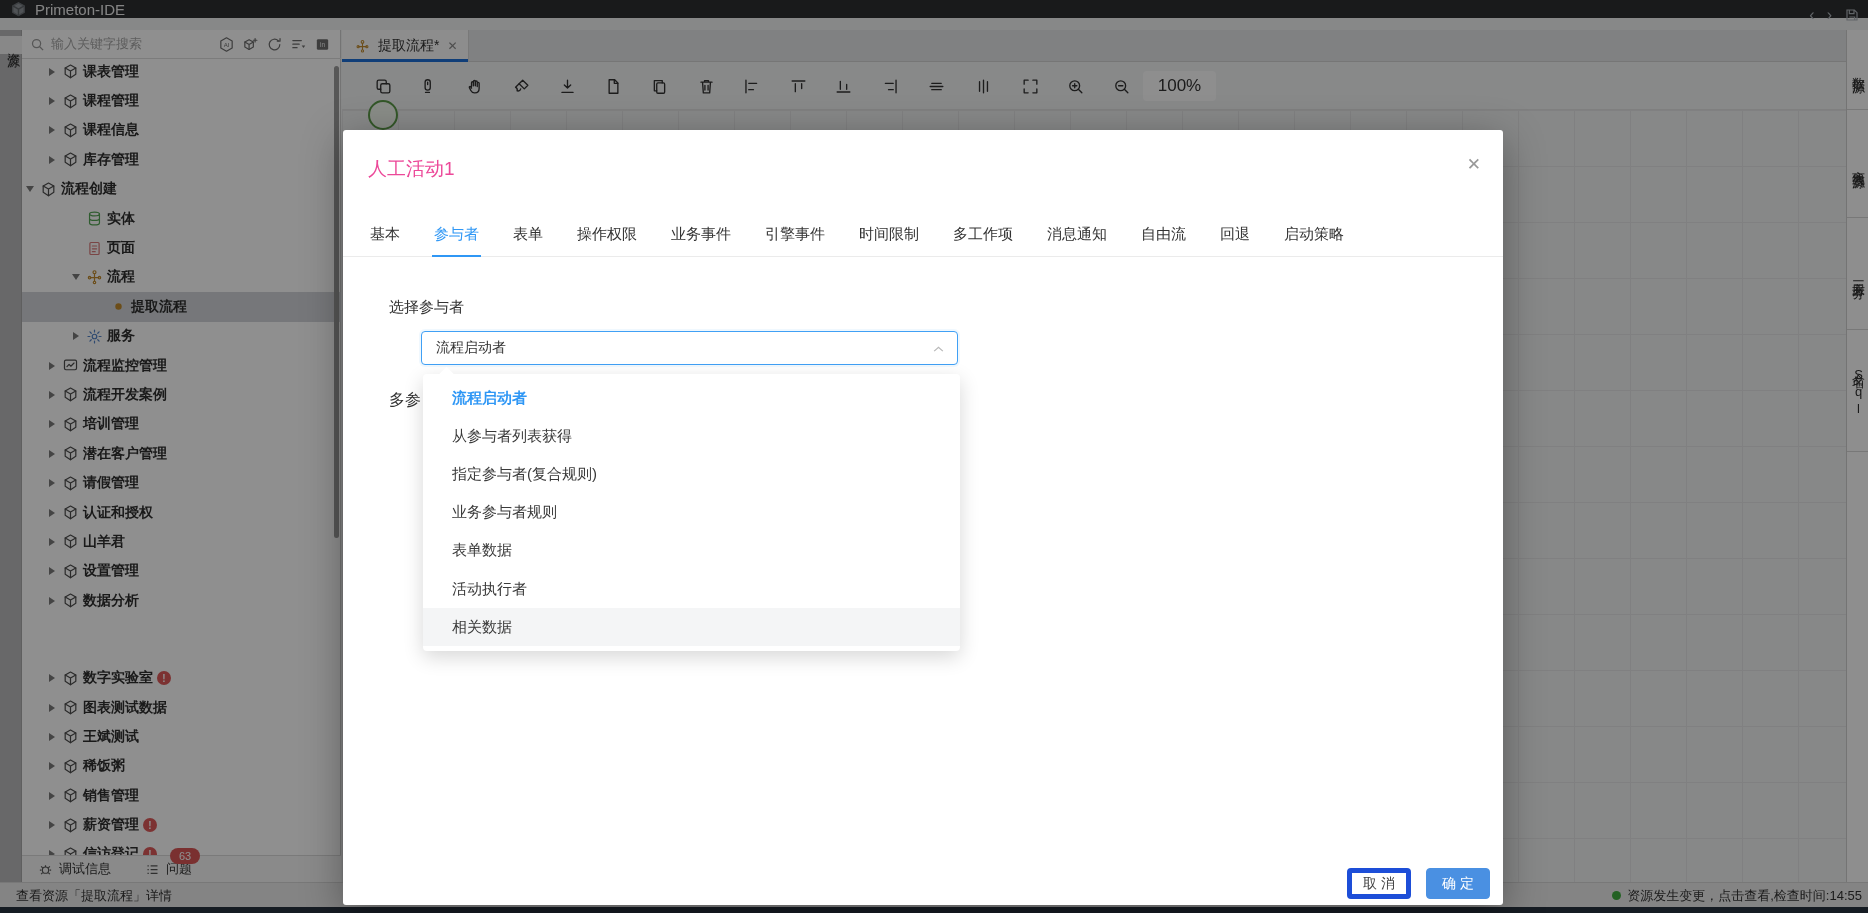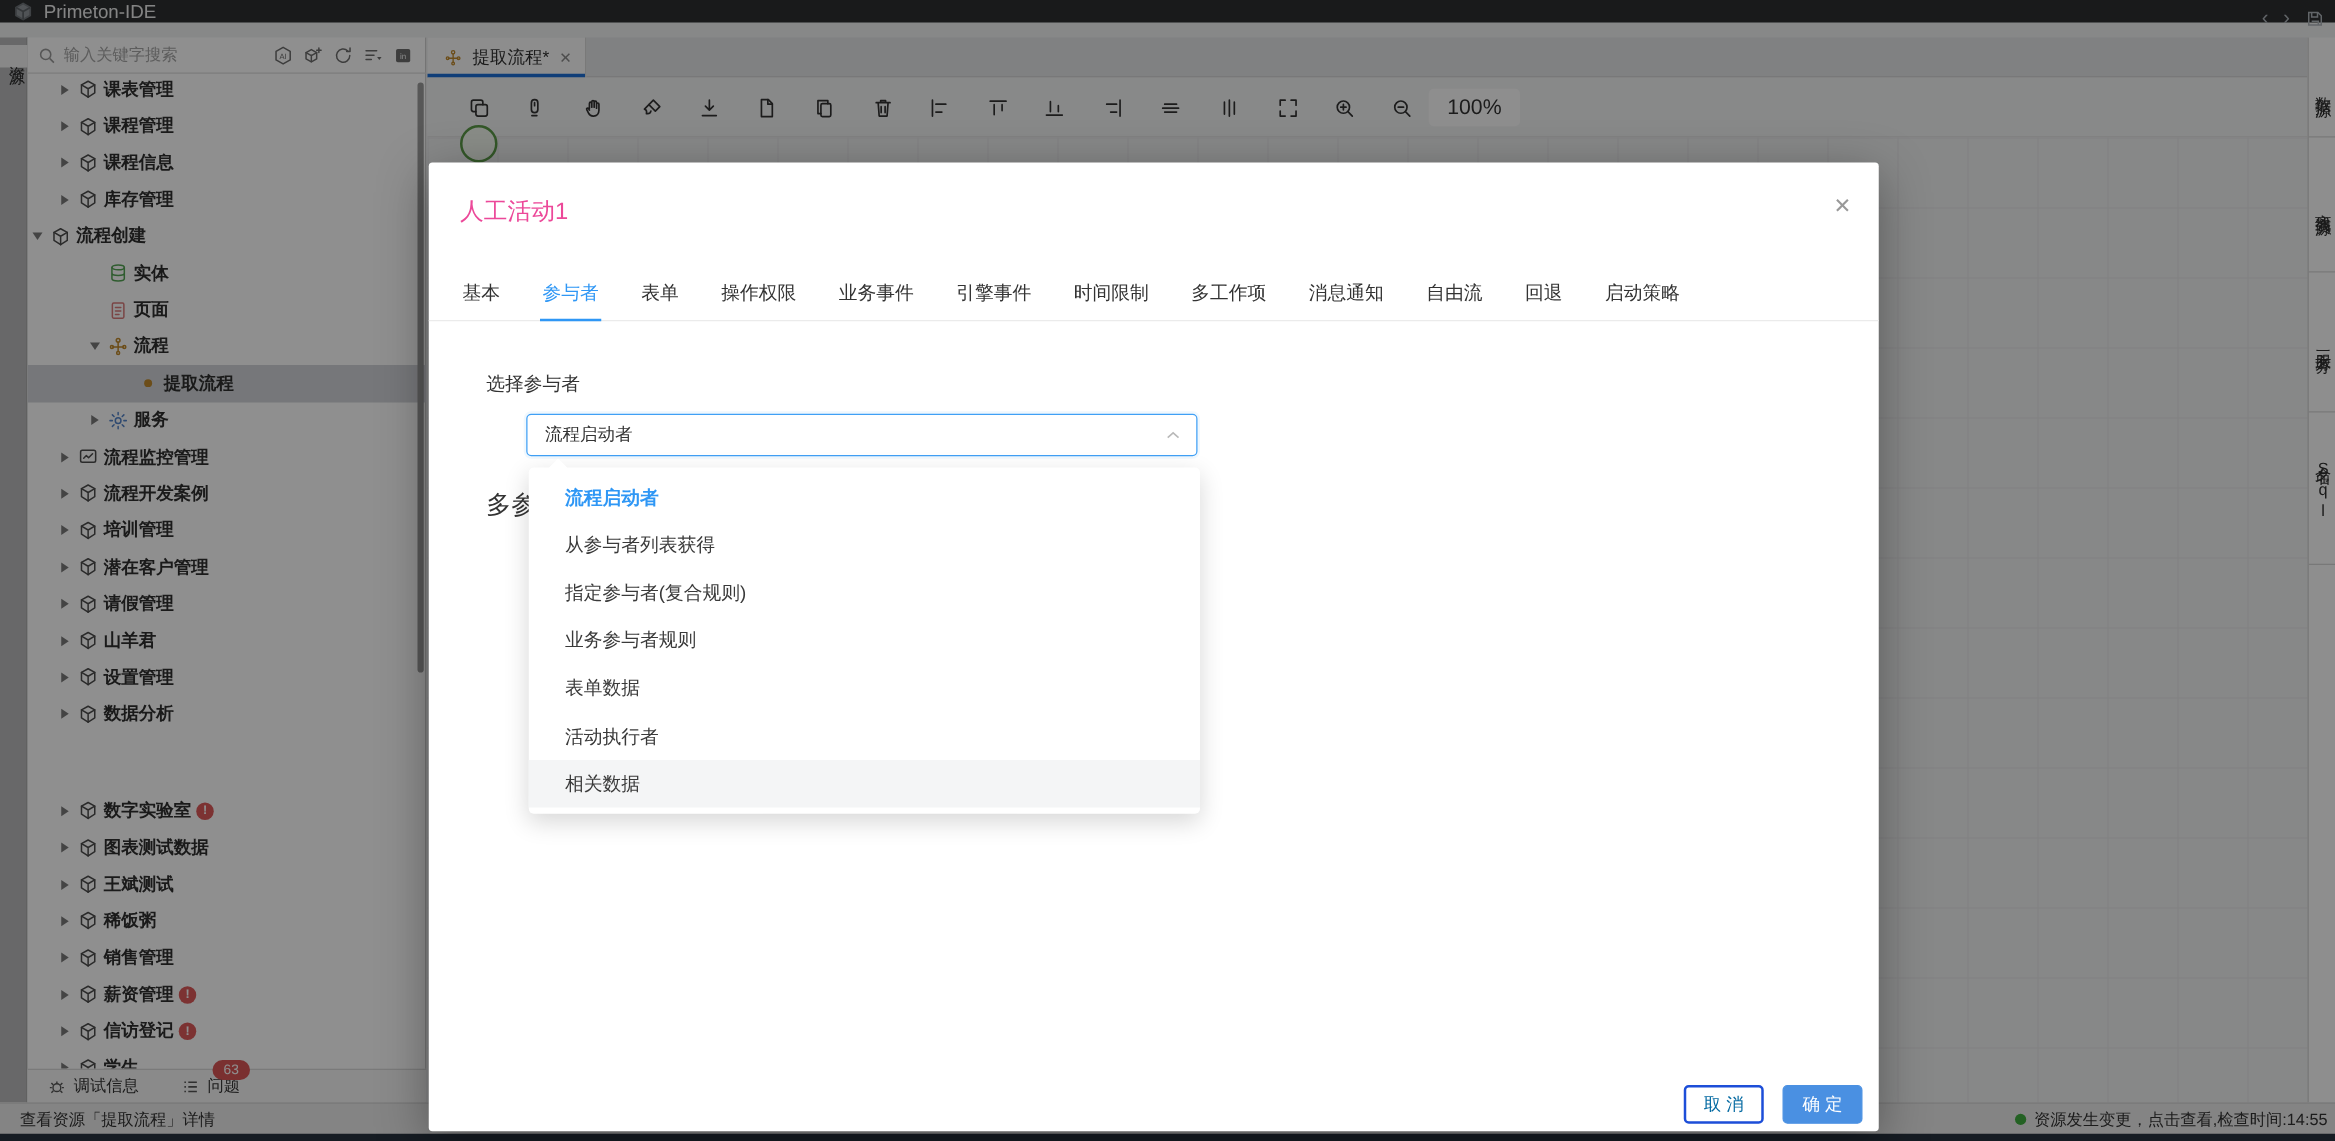--- a/index.html
+++ b/index.html
@@ -92,29 +92,29 @@
          box-shadow:0 10px 40px rgba(0,0,0,.35);z-index:100;}
   .modal-title{position:absolute;left:25px;top:26px;font-size:19px;color:#ec4899;}
   .modal-close{position:absolute;right:22px;top:26px;font-size:17px;color:#999;line-height:1;cursor:default;}
   .modal-tabs{position:absolute;left:0;top:82px;width:1160px;height:45px;padding-left:25px;display:flex;gap:30px;
               border-bottom:1px solid #ebebeb;}
   .m-tab{font-size:15px;color:#333;display:flex;align-items:center;padding:0 2px;position:relative;cursor:default;}
   .m-tab.active{color:#2f97f5;}
   .m-tab.active:after{content:"";position:absolute;left:0;right:0;bottom:-1px;height:2px;background:#2f97f5;}
 
   .field-label{position:absolute;left:46px;top:168px;font-size:15px;color:#333;}
-  .partial-label{position:absolute;left:46px;top:260px;font-size:20px;color:#333;}
+  .partial-label{position:absolute;left:46px;top:260px;font-size:16px;color:#333;}
   .select-box{position:absolute;left:78px;top:201px;width:537px;height:34px;border:1px solid #40a0f5;border-radius:4px;
               background:#fff;display:flex;align-items:center;box-shadow:0 0 0 2px rgba(64,160,245,.08);}
   .select-box .sel-text{margin-left:14px;font-size:14px;color:#333;flex:1;}
   .select-box .chev{margin-right:12px;color:#b9b9b9;width:13px;height:13px;}
 
   .modal-footer-btn{position:absolute;height:31px;width:64px;border-radius:4px;font-size:14px;
                     display:flex;align-items:center;justify-content:center;cursor:default;}
-  .btn-cancel{left:1004px;top:738px;background:#fff;border:2px solid #1d4ed8;color:#0369a1;}
+  .btn-cancel{left:1004px;top:738px;background:#fff;border:5px solid #1d4ed8;color:#404040;}
   .btn-ok{left:1083px;top:738px;background:#4a90e2;border:1px solid #4a90e2;color:#fff;}
 
   
   .dropdown{position:absolute;left:423px;top:374px;width:537px;z-index:120;background:#fff;border-radius:4px;
             box-shadow:0 6px 20px rgba(0,0,0,.16);padding:5px 0;}
   .dropdown .notch{position:absolute;left:18px;top:-5px;width:11px;height:11px;background:#fff;transform:rotate(45deg);}
   .dd-item{height:38.2px;display:flex;align-items:center;padding-left:29px;font-size:15px;color:#3a3a3a;cursor:default;}
   .dd-item.selected{color:#2f97f5;font-weight:bold;}
   .dd-item.hover{background:#f4f5f6;}
 </style>
@@ -360,20 +360,32 @@
         <div class="tree-row" style="padding-left: 22px;">
           <span class="caret">
             <span class="tri-r"></span>
           </span>
           <span class="t-icon" style="color: rgb(77, 77, 77);">
             <svg viewBox="0 0 24 24" fill="none" stroke="currentColor" stroke-width="1.7" stroke-linecap="round" stroke-linejoin="round">
               <path d="M12 2.8l7.5 4.2v9L12 20.8l-7.5-4.8v-9z"></path>
               <path d="M4.5 7l7.5 4.3L19.5 7M12 11.3v9.5"></path>
             </svg>
           </span>
+          <span class="t-label">认证和授权</span>
+        </div>
+        <div class="tree-row" style="padding-left: 22px;">
+          <span class="caret">
+            <span class="tri-r"></span>
+          </span>
+          <span class="t-icon" style="color: rgb(77, 77, 77);">
+            <svg viewBox="0 0 24 24" fill="none" stroke="currentColor" stroke-width="1.7" stroke-linecap="round" stroke-linejoin="round">
+              <path d="M12 2.8l7.5 4.2v9L12 20.8l-7.5-4.8v-9z"></path>
+              <path d="M4.5 7l7.5 4.3L19.5 7M12 11.3v9.5"></path>
+            </svg>
+          </span>
           <span class="t-label">山羊君</span>
         </div>
         <div class="tree-row" style="padding-left: 22px;">
           <span class="caret">
             <span class="tri-r"></span>
           </span>
           <span class="t-icon" style="color: rgb(77, 77, 77);">
             <svg viewBox="0 0 24 24" fill="none" stroke="currentColor" stroke-width="1.7" stroke-linecap="round" stroke-linejoin="round">
               <path d="M12 2.8l7.5 4.2v9L12 20.8l-7.5-4.8v-9z"></path>
               <path d="M4.5 7l7.5 4.3L19.5 7M12 11.3v9.5"></path>

